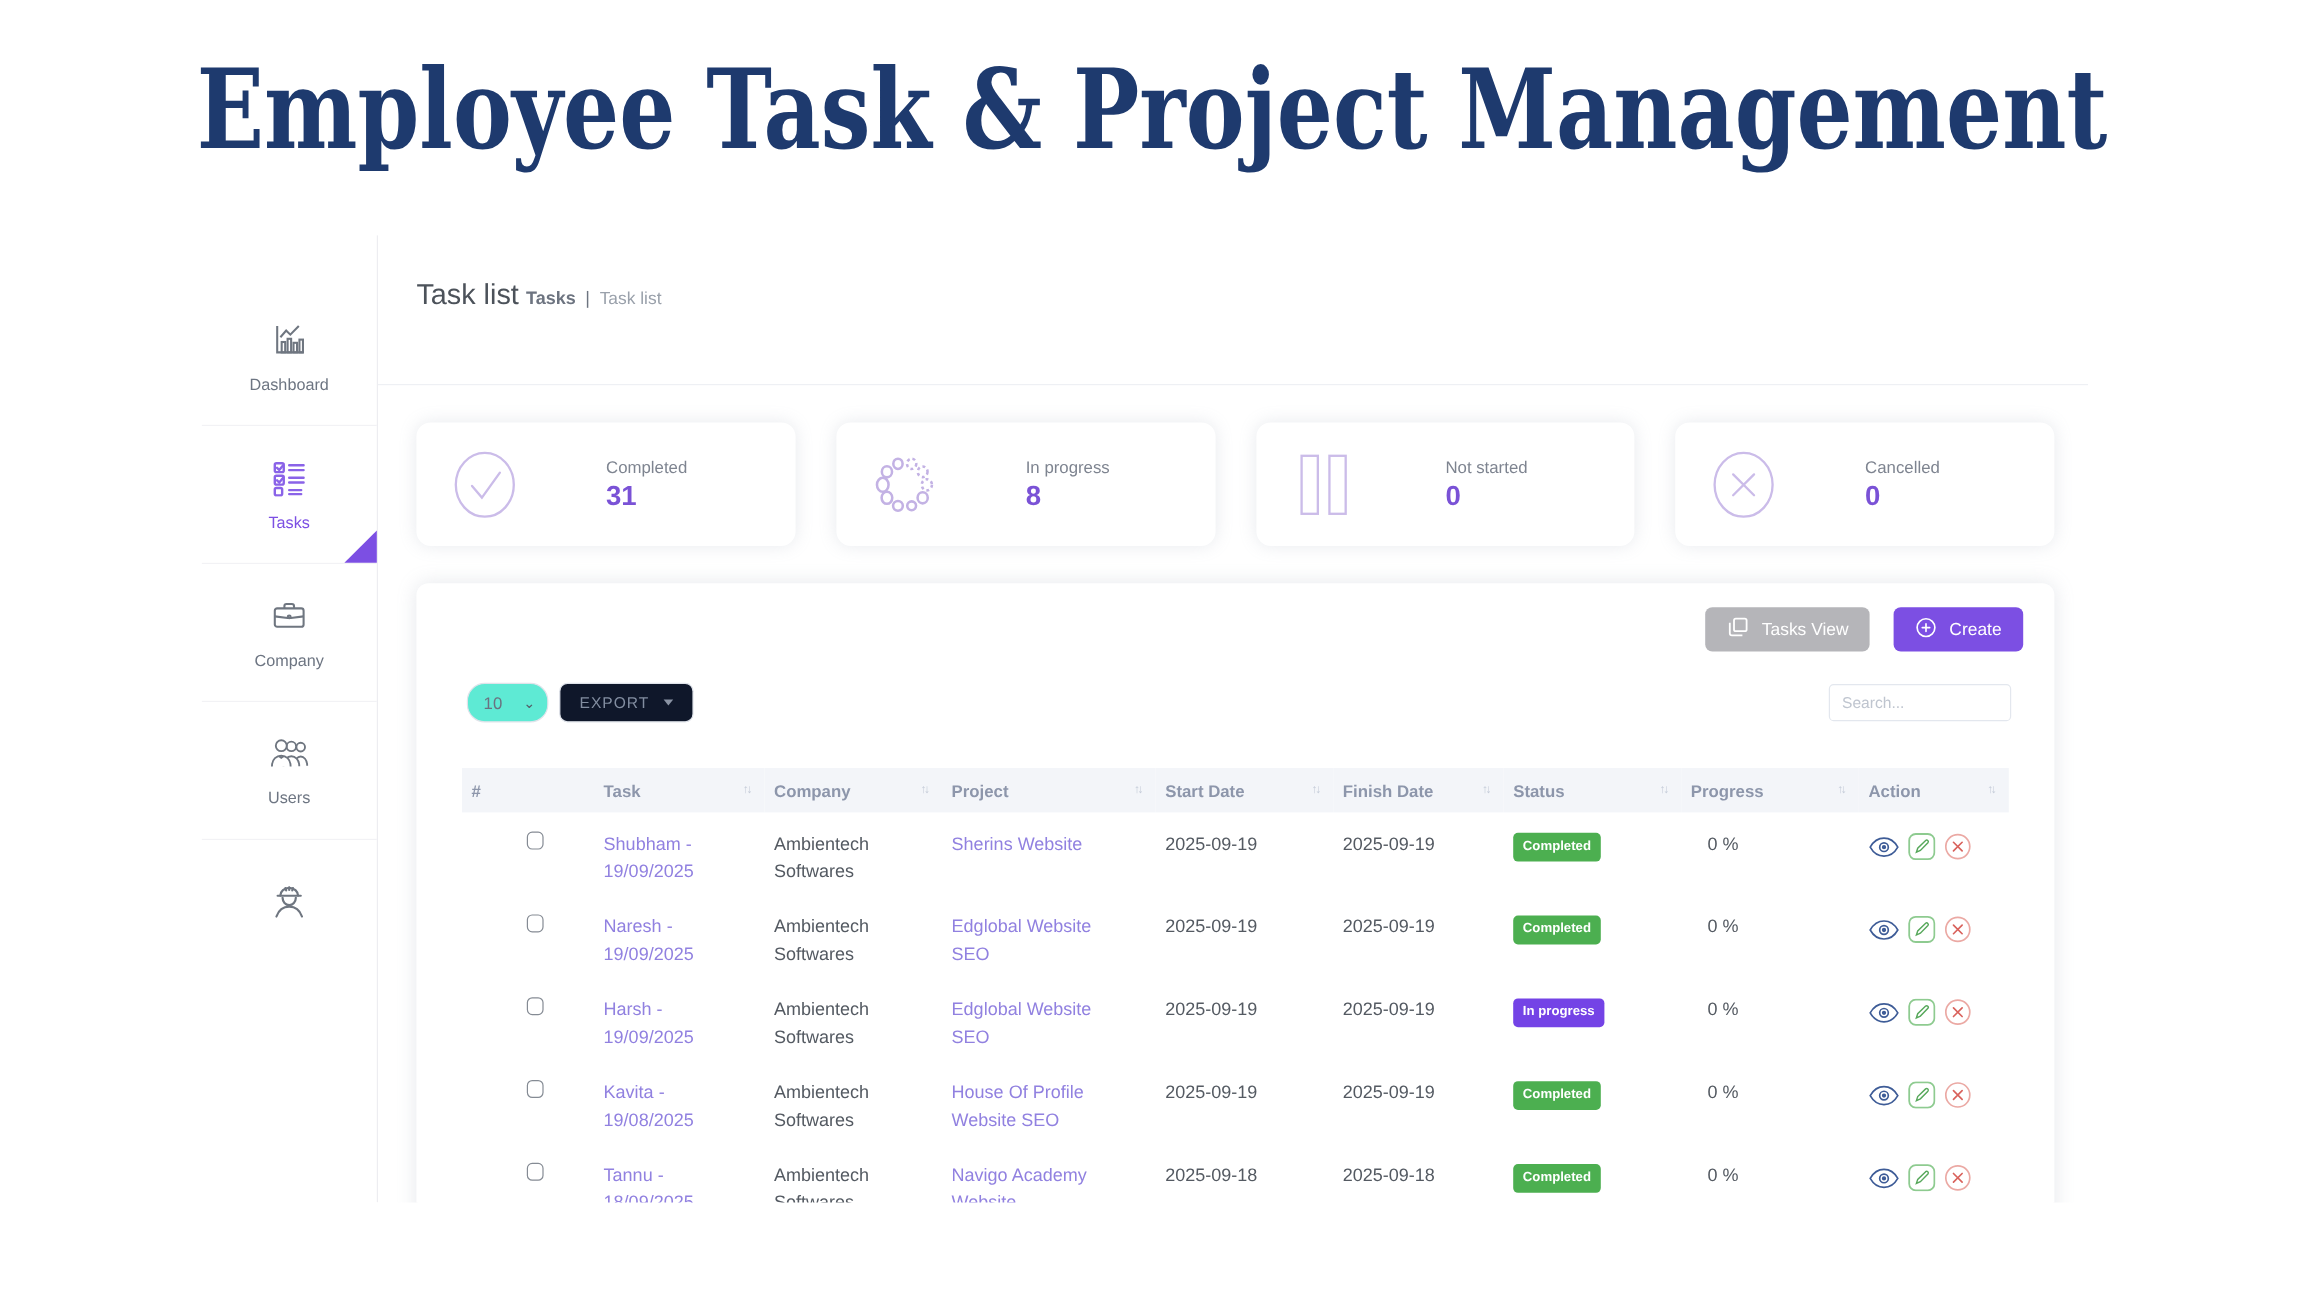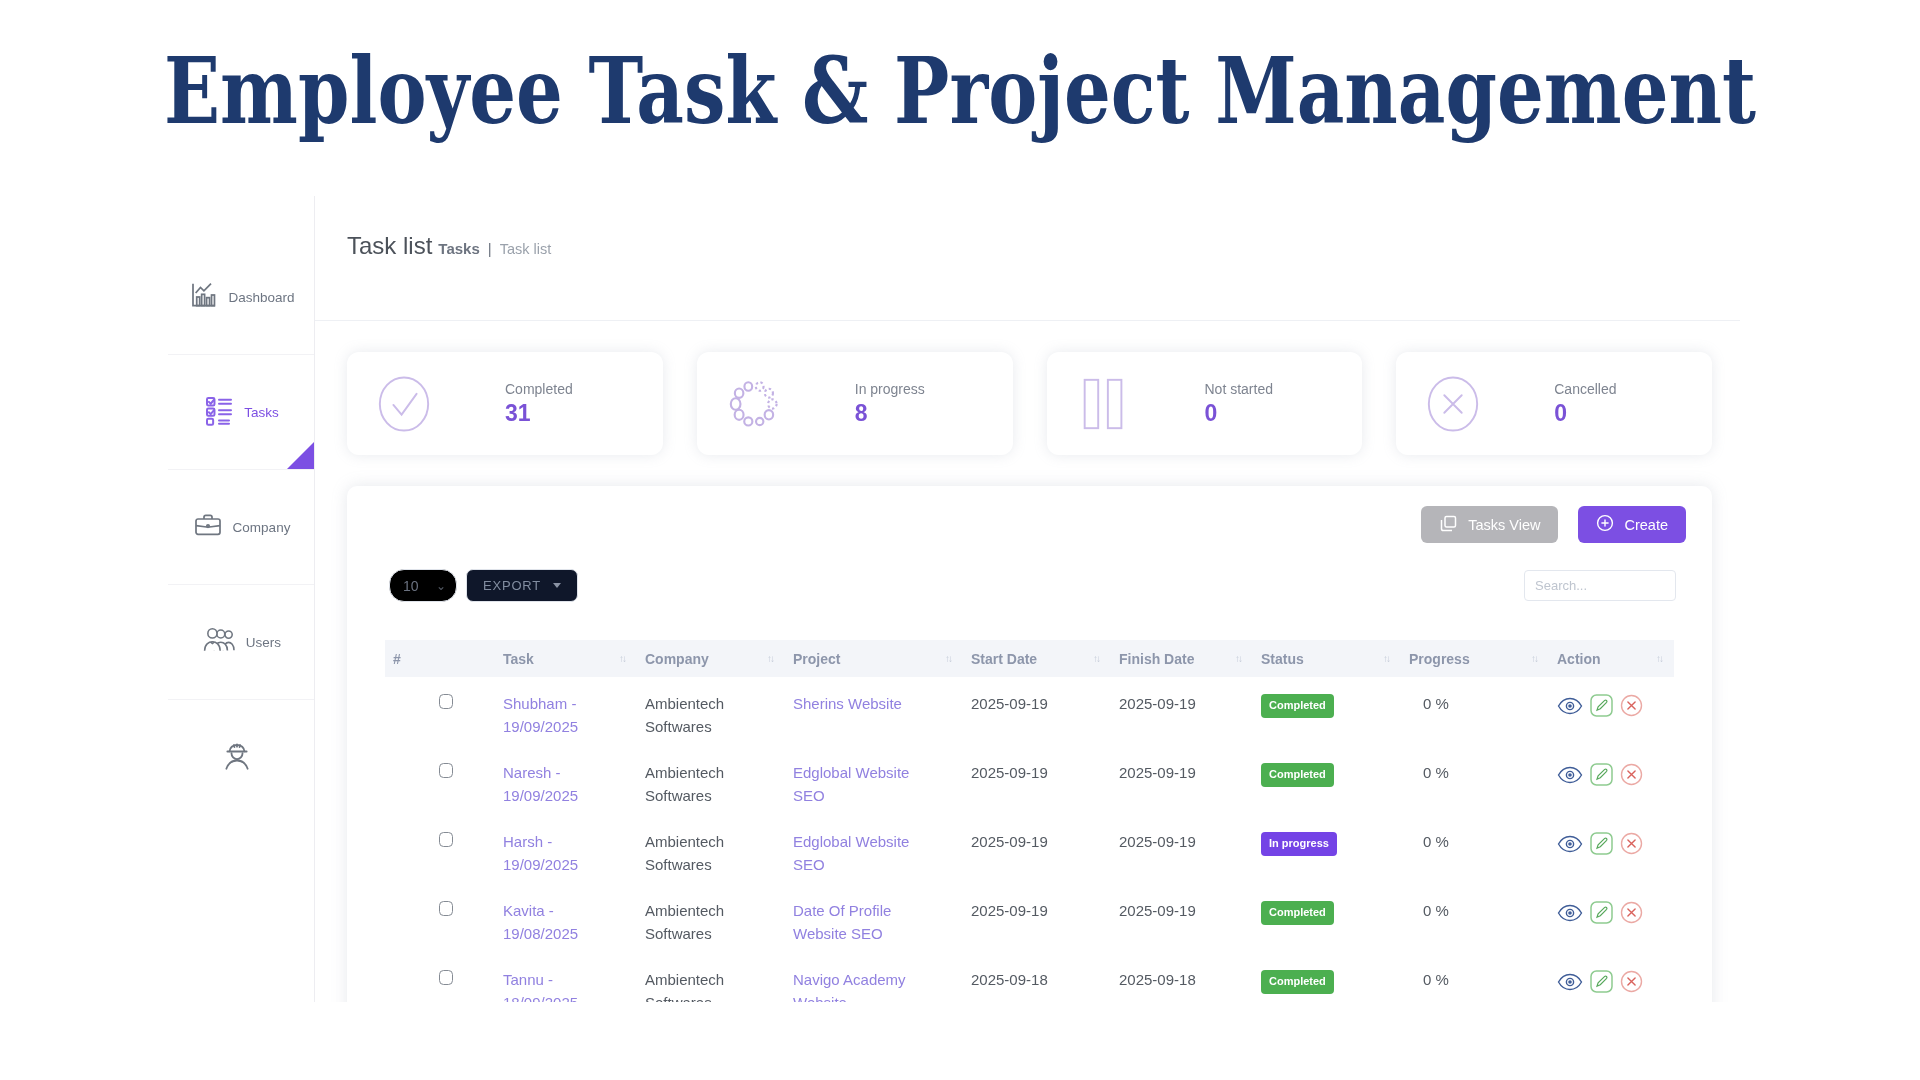--- a/index.html
+++ b/index.html
@@ -15,21 +15,21 @@
   
   .main-title-wrap{position:absolute;top:40px;left:0;width:1920px;display:flex;justify-content:center;}
   .main-title{font-family:"DejaVu Serif",serif;font-weight:700;font-size:92px;line-height:1.12;
               color:var(--title-navy);transform:scaleX(.8);white-space:nowrap;}
 
   
   .app{position:absolute;left:168px;top:196px;width:1572px;height:806px;display:flex;overflow:hidden;background:#fff;}
 
   
   .sidebar{width:147px;flex:none;border-right:1px solid #ededf1;padding-top:44px;background:#fff;}
-  .side-item{height:115px;display:flex;flex-direction:row;align-items:center;justify-content:center;
+  .side-item{height:115px;display:flex;flex-direction:column;align-items:center;justify-content:center;
              gap:9px;border-bottom:1px solid #f2f2f5;position:relative;cursor:pointer;}
   .side-item:last-child{border-bottom:none;}
   .side-item .label{font-size:13.5px;color:#6d7582;}
   .side-item[data-active="true"] .label{color:var(--accent-purple);}
   .side-item[data-active="true"]::after{content:"";position:absolute;right:0;bottom:0;width:0;height:0;
              border-left:27px solid transparent;border-bottom:27px solid var(--accent-purple);}
 
   
   .main{flex:1;position:relative;background:#fff;}
   .page-head{height:125px;padding:36px 0 0 32px;border-bottom:1px solid #eef0f4;display:flex;align-items:baseline;gap:6px;}
@@ -52,21 +52,21 @@
   .panel{position:absolute;top:290px;left:32px;right:28px;height:620px;background:#fff;border-radius:10px;
          box-shadow:0 0 16px rgba(140,150,170,.22);padding-top:20px;}
   .panel-actions{display:flex;justify-content:flex-end;gap:20px;padding-right:26px;}
   .btn{height:37px;border-radius:6px;display:inline-flex;align-items:center;gap:10px;font-size:14.5px;
        color:#fff;padding:0 18px;border:none;cursor:pointer;font-family:inherit;}
   .btn-kanban{background:var(--kanban-gray);}
   .btn-create{background:var(--accent-purple);}
 
   .controls{margin-top:26px;padding:0 36px 0 42px;display:flex;align-items:center;}
   .select-page{width:68px;height:33px;border:1px solid #dfe3ea;border-radius:15px;color:#6b7280;font-size:14px;
-               display:flex;align-items:center;justify-content:space-between;padding:0 10px 0 13px;background:#000000;cursor:pointer;}
+               display:flex;align-items:center;justify-content:space-between;padding:0 10px 0 13px;background:#5eead4;cursor:pointer;}
   .select-chevron{font-size:12px;color:#555b66;}
   .btn-export{margin-left:9px;height:33px;border:1px solid #dfe3ea;border-radius:7px;background:#0f172a;color:#828da0;
               font-size:13px;letter-spacing:.8px;display:flex;align-items:center;gap:12px;padding:0 16px;cursor:pointer;font-family:inherit;}
   .export-caret{width:0;height:0;border-left:4px solid transparent;border-right:4px solid transparent;border-top:5px solid #8a93a4;}
   .search-input{margin-left:auto;width:152px;height:31px;border:1px solid #e3e7ee;border-radius:4px;
                 padding:0 10px;font-size:13px;color:#555;outline:none;font-family:inherit;}
   .search-input::placeholder{color:#bfc5cf;}
 
   .table-wrap{margin-top:38px;padding:0 38px;}
   table{width:100%;border-collapse:collapse;table-layout:fixed;}
@@ -462,21 +462,21 @@
                       </svg>
                     </span>
                   </span>
                 </td>
               </tr>
 
               <tr>
                 <td><input type="checkbox" class="row-checkbox" style=""></td>
                 <td><span class="link">Kavita - 19/08/2025</span></td>
                 <td><span>Ambientech Softwares</span></td>
-                <td><span class="link">Date Of Profile Website SEO</span></td>
+                <td><span class="link">House Of Profile Website SEO</span></td>
                 <td><span>2025-09-19</span></td>
                 <td><span>2025-09-19</span></td>
                 <td><span class="badge" data-status="completed">Completed</span></td>
                 <td class="progress-cell"><span>0 %</span></td>
                 <td>
                   <span class="actions">
                     <span class="action-btn">
                       <svg width="26" height="18" viewBox="0 0 26 18" fill="none" stroke="#3e5c97" stroke-width="1.4">
                         <path d="M1.5 9 C5 2.8 9.5 1.5 13 1.5 s8 1.3 11.5 7.5 C21 15.2 16.5 16.5 13 16.5 S5 15.2 1.5 9 Z"></path>
                         <circle cx="13" cy="9" r="3.6"></circle>

